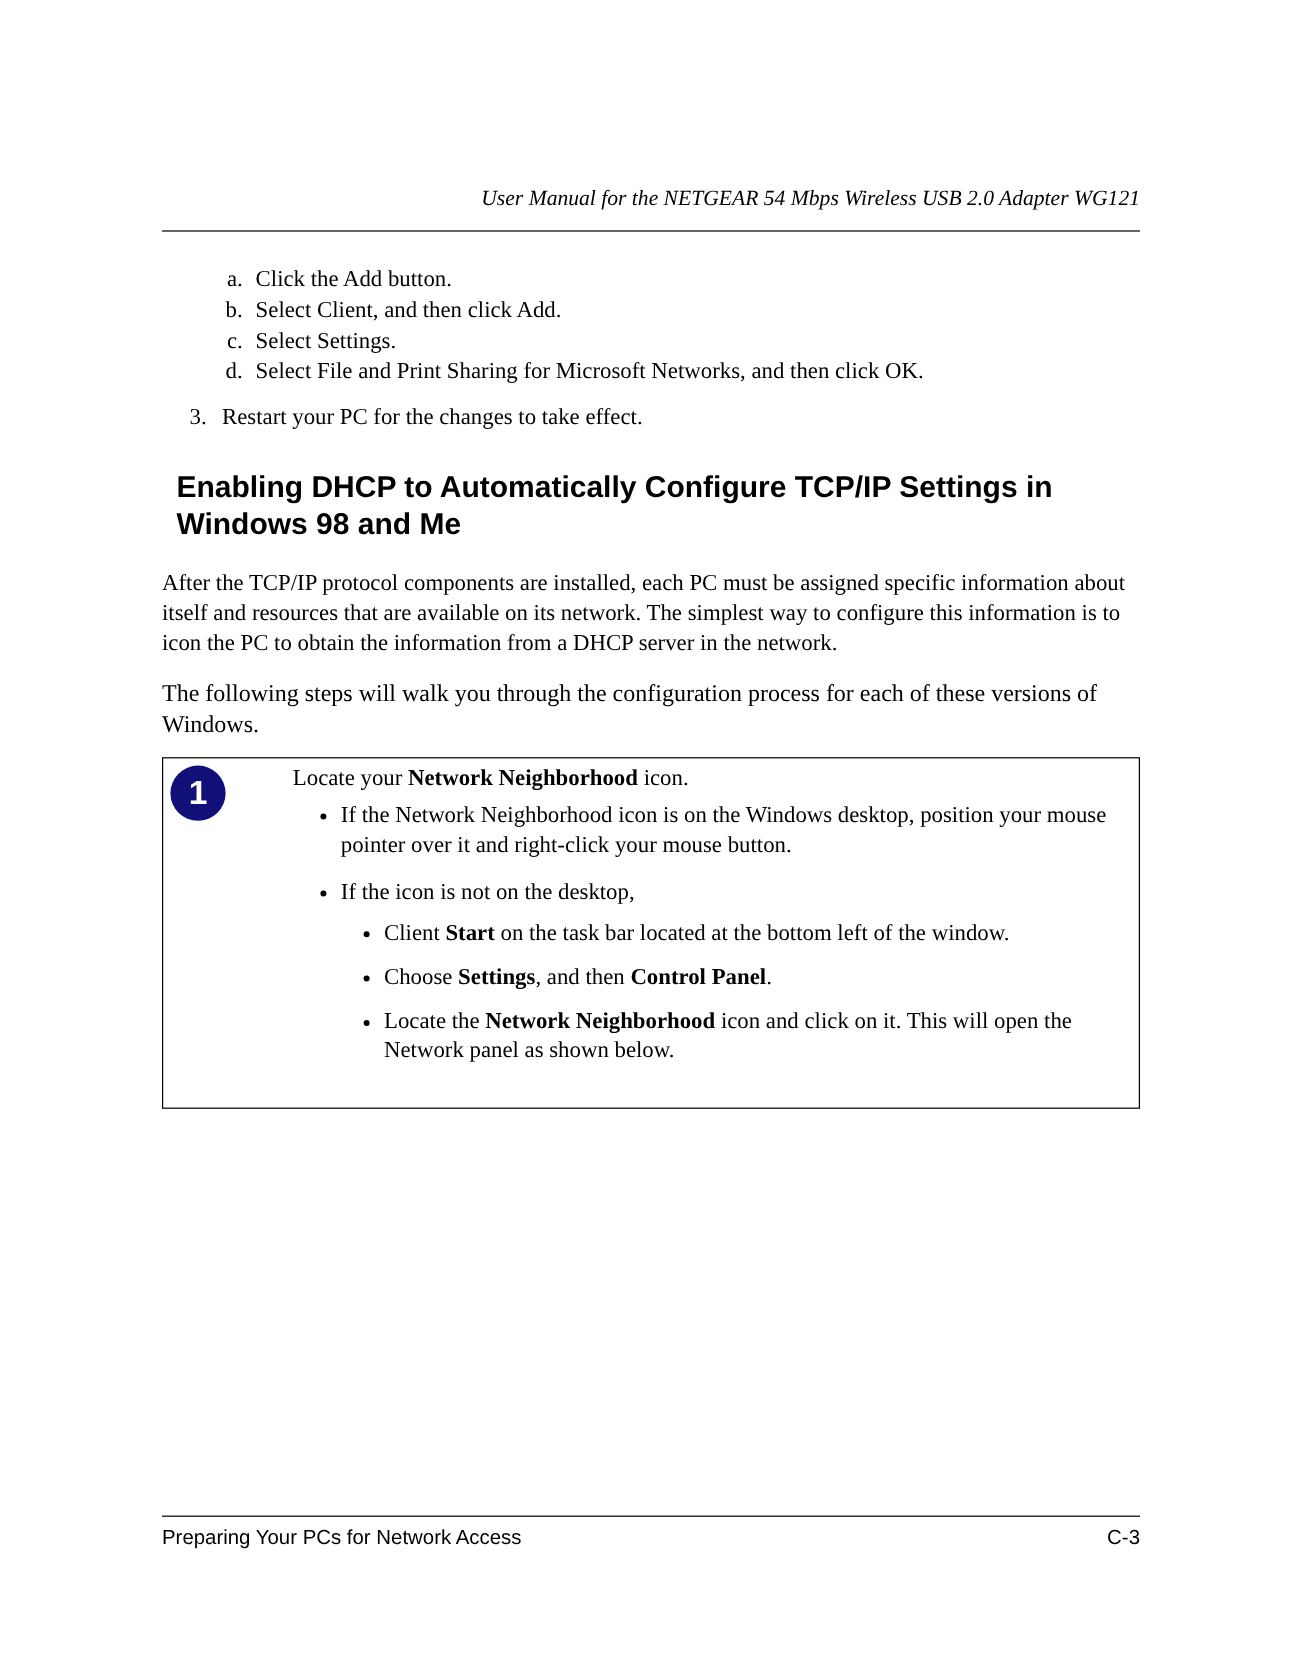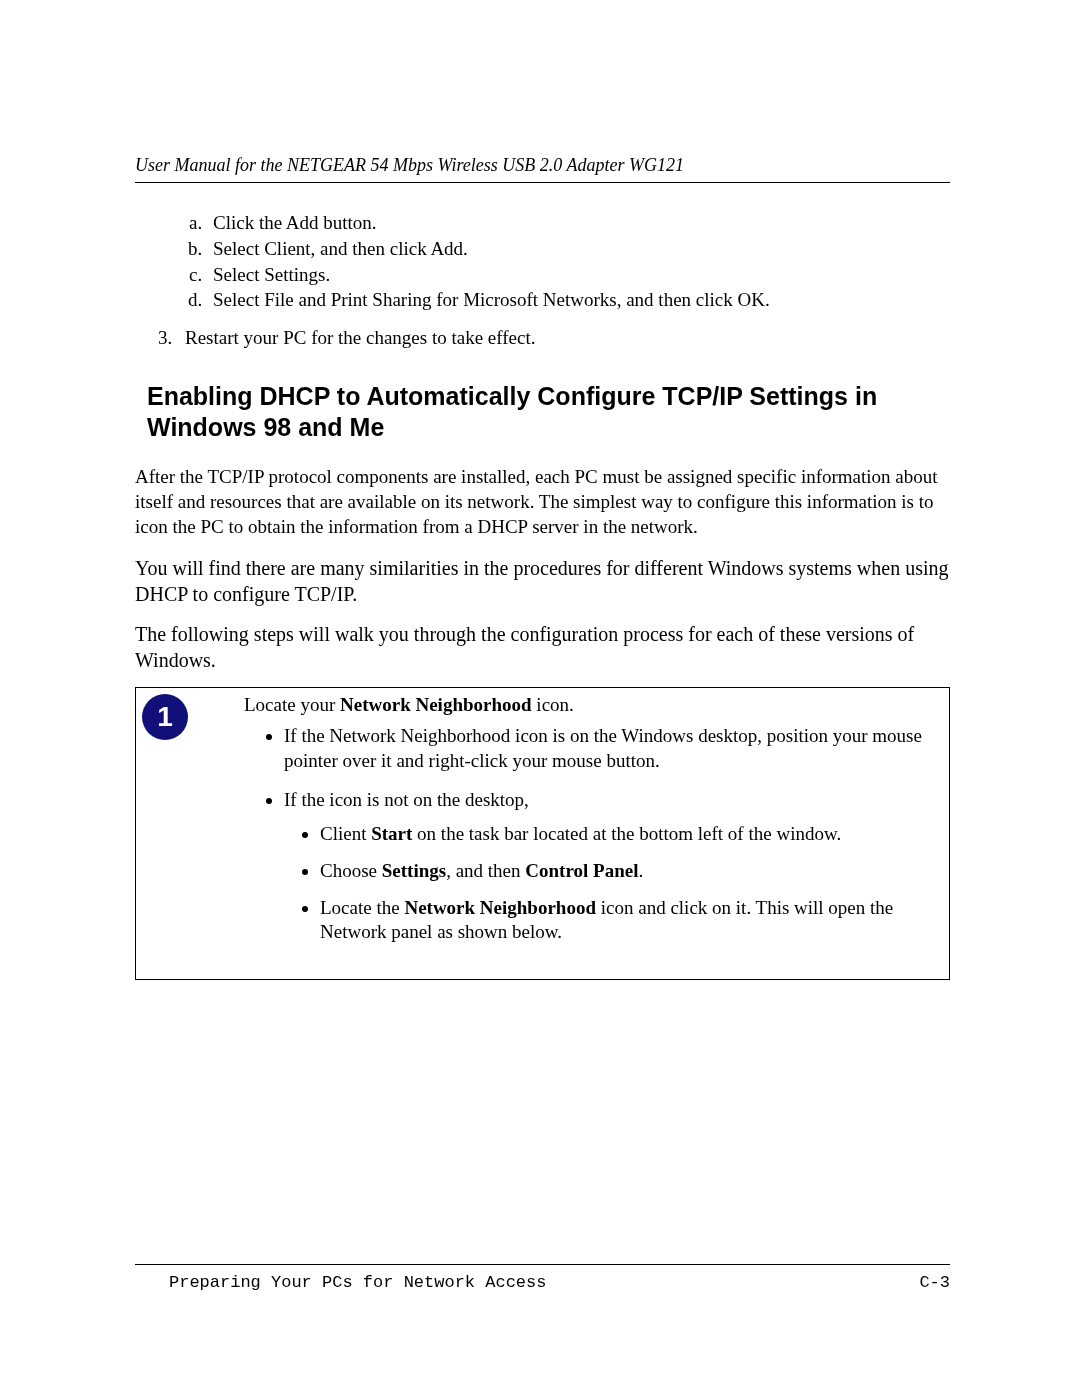--- a/index.html
+++ b/index.html
@@ -12,23 +12,23 @@
   }
   .page {
     width: 1080px;
     height: 1397px;
     position: relative;
     box-sizing: border-box;
     padding: 155px 130px 0 135px;
   }
   .running-header {
     font-style: italic;
-    text-align: left;
+    text-align: right;
     font-size: 18px;
-    margin-bottom: 6px;
+    margin-bottom: 16px;
   }
   .rule {
     border: none;
     border-top: 1px solid #000;
     margin: 0 0 28px 0;
   }
   .rule-footer {
     border: none;
     border-top: 1px solid #000;
     margin: 0 0 8px 0;
@@ -120,23 +120,22 @@
   }
   .footer {
     position: absolute;
     left: 135px;
     right: 130px;
     bottom: 105px;
   }
   .footer-row {
     display: flex;
     justify-content: space-between;
-    font-family: Liberation Mono, monospace;
+    font-family: Liberation Sans, sans-serif;
     font-size: 17px;
-    margin-left: 34px;
   }
   b { font-weight: bold; }
 </style>
 </head>
 <body>
 
 <div class="page">
 
   <div class="running-header">User Manual for the NETGEAR 54 Mbps Wireless USB 2.0 Adapter WG121</div>
   <hr class="rule">
@@ -148,21 +147,20 @@
     <li>Select File and Print Sharing for Microsoft Networks, and then click OK.</li>
   </ol>
 
   <ol class="num" start="3">
     <li>Restart your PC for the changes to take effect.</li>
   </ol>
 
   <h2 class="section-heading">Enabling DHCP to Automatically Configure TCP/IP Settings in Windows 98 and Me</h2>
 
   <p class="body">After the TCP/IP protocol components are installed, each PC must be assigned specific information about itself and resources that are available on its network. The simplest way to configure this information is to icon the PC to obtain the information from a DHCP server in the network.</p>
-  <p class="body-lg">You will find there are many similarities in the procedures for different Windows systems when using DHCP to configure TCP/IP.</p>
   <p class="body-lg">The following steps will walk you through the configuration process for each of these versions of Windows.</p>
 
   <div class="step-box">
     <div class="step-circle">1</div>
     <div class="step-intro">
       <span>Locate your </span><b>Network Neighborhood</b><span> icon.</span>
     </div>
     <ul class="b1">
       <li>If the Network Neighborhood icon is on the Windows desktop, position your mouse pointer over it and right-click your mouse button.</li>
       <li>

